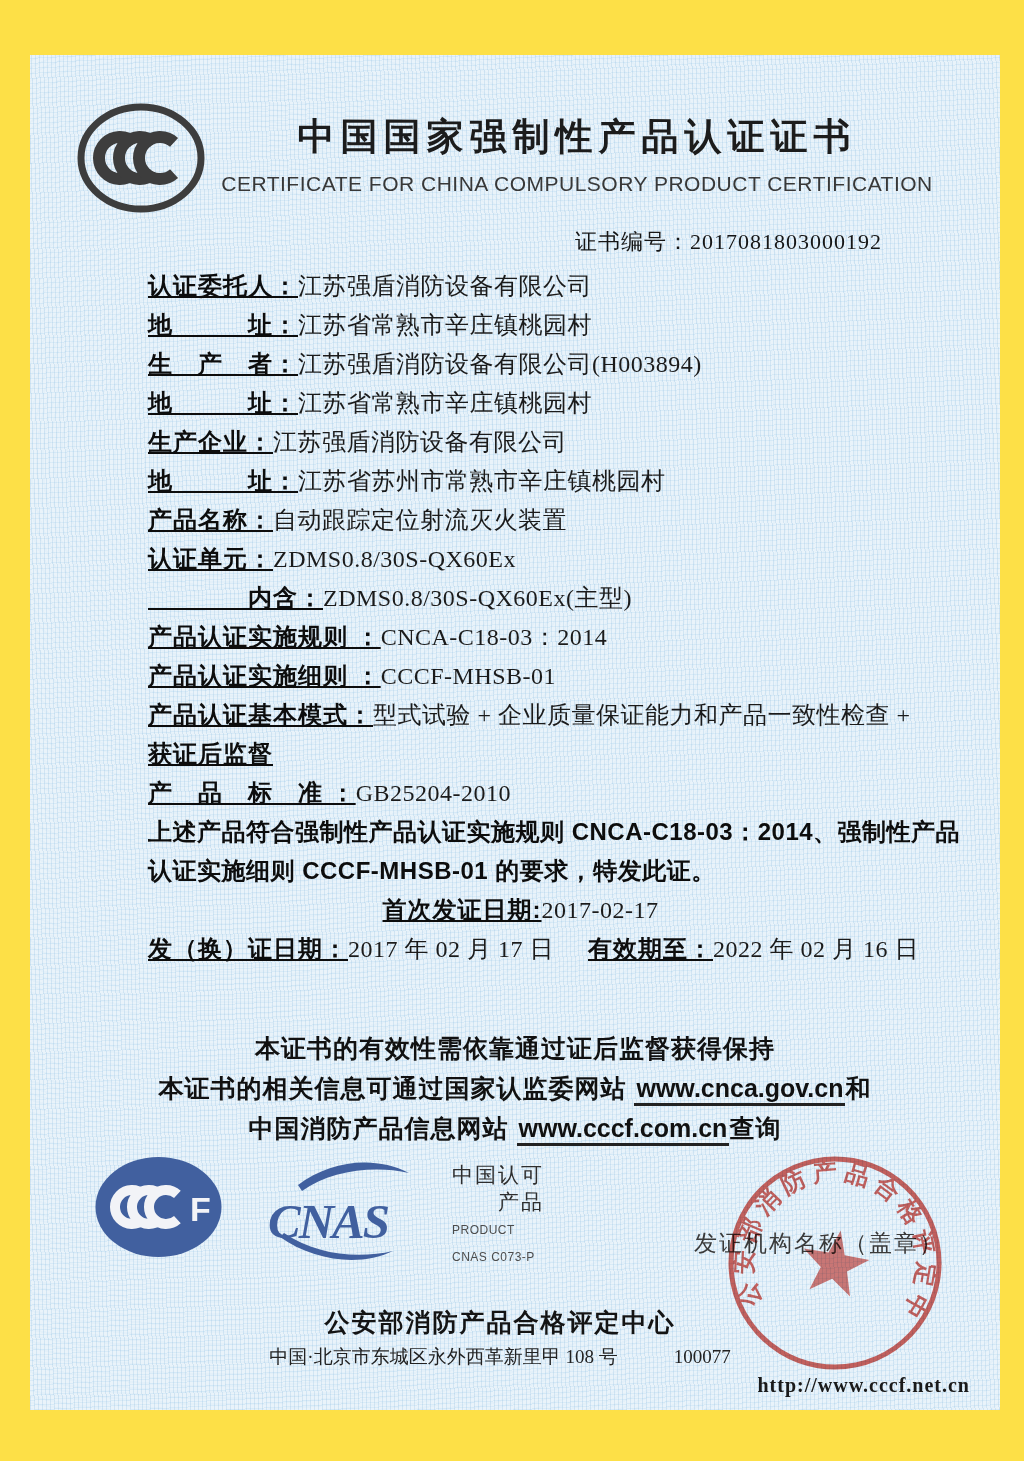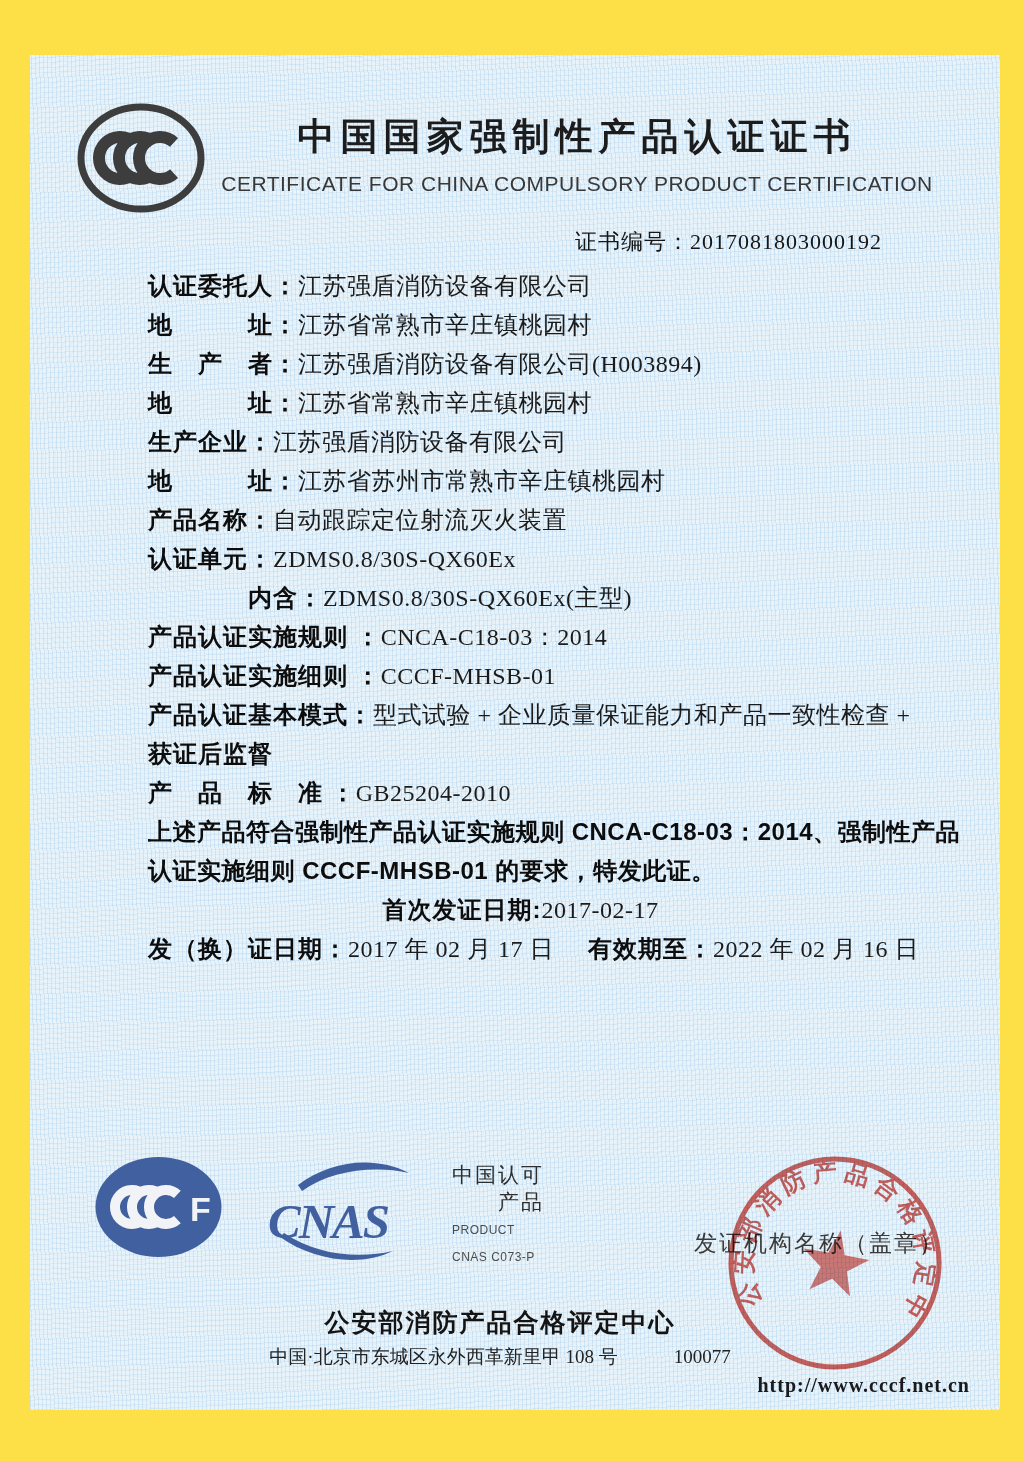--- a/index.html
+++ b/index.html
@@ -24,21 +24,21 @@
     font-family:"Liberation Serif","DejaVu Serif",serif;font-size:37px;font-weight:600;
     color:#1c1c1c;letter-spacing:6px;}
   .subtitle{left:150px;right:20px;top:172px;text-align:center;
     font-size:21px;color:#383838;letter-spacing:0.5px;}
   .certno{right:142px;top:227px;font-family:"Liberation Serif","DejaVu Serif",serif;
     font-size:22px;color:#161616;letter-spacing:1px;}
 
   
   .body{left:148px;top:266px;width:745px;font-size:24px;color:#1d1d1d;}
   .line{height:39px;line-height:39px;white-space:nowrap;}
-  .fl{font-weight:700;color:#0d0d0d;letter-spacing:1px;}
+  .fl{font-weight:700;color:#0d0d0d;letter-spacing:1px;text-decoration:underline;}
   .fv{font-family:"Liberation Serif","DejaVu Serif",serif;color:#1b1b1b;letter-spacing:0.5px;}
   .fs{font-weight:700;color:#0d0d0d;letter-spacing:0.5px;}
   .center{text-align:center;}
   .gap{display:inline-block;width:34px;}
 
   
   .notes{left:30px;top:1028px;width:970px;text-align:center;font-size:25px;
     font-weight:700;color:#111;}
   .nline{height:40px;line-height:40px;letter-spacing:1px;}
   .url{font-family:"Liberation Sans","DejaVu Sans",sans-serif;font-weight:600;
@@ -97,20 +97,25 @@
     <div class="line"><span class="fl">产品认证实施细则 ：</span><span class="fv">CCCF-MHSB-01</span></div>
     <div class="line"><span class="fl">产品认证基本模式：</span><span class="fv">型式试验 + 企业质量保证能力和产品一致性检查 +</span></div>
     <div class="line"><span class="fl">获证后监督</span><span class="fv"></span></div>
     <div class="line"><span class="fl">产　品　标　准 ：</span><span class="fv">GB25204-2010</span></div>
     <div class="line"><span class="fs">上述产品符合强制性产品认证实施规则 CNCA-C18-03：2014、强制性产品</span></div>
     <div class="line"><span class="fs">认证实施细则 CCCF-MHSB-01 的要求，特发此证。</span></div>
     <div class="line center"><span class="fl">首次发证日期:</span><span class="fv">2017-02-17</span></div>
     <div class="line"><span class="fl">发（换）证日期：</span><span class="fv">2017 年 02 月 17 日</span><span class="gap"></span><span class="fl">有效期至：</span><span class="fv">2022 年 02 月 16 日</span></div>
   </div>
 
+  <div class="abs notes">
+    <div class="nline">本证书的有效性需依靠通过证后监督获得保持</div>
+    <div class="nline"><span>本证书的相关信息可通过国家认监委网站 </span><span class="url">www.cnca.gov.cn</span><span>和</span></div>
+    <div class="nline"><span>中国消防产品信息网站 </span><span class="url">www.cccf.com.cn</span><span>查询</span></div>
+  </div>
 
   <svg class="abs cccf-logo" width="133" height="106" viewBox="0 0 133 106">
     <ellipse cx="66.5" cy="53" rx="63" ry="50" fill="#41609f"></ellipse>
     <path d="M 51.4 40.4 A 17 17 0 1 0 51.4 65.6" fill="none" stroke="#f2f3f7" stroke-width="10"></path>
     <path d="M 68.4 40.4 A 17 17 0 1 0 68.4 65.6" fill="none" stroke="#f2f3f7" stroke-width="10"></path>
     <path d="M 85.4 40.4 A 17 17 0 1 0 85.4 65.6" fill="none" stroke="#f2f3f7" stroke-width="10"></path>
     <text x="98" y="67" font-size="34" font-weight="bold" fill="#f2f3f7" font-family="Liberation Sans, sans-serif">F</text>
   </svg>
   <svg class="abs cnas-logo" width="152" height="105" viewBox="0 0 152 105">
     <path d="M 30 27 C 62 3, 106 -3, 141 15 C 105 7, 62 13, 34 33 Z" fill="#41609f"></path>

